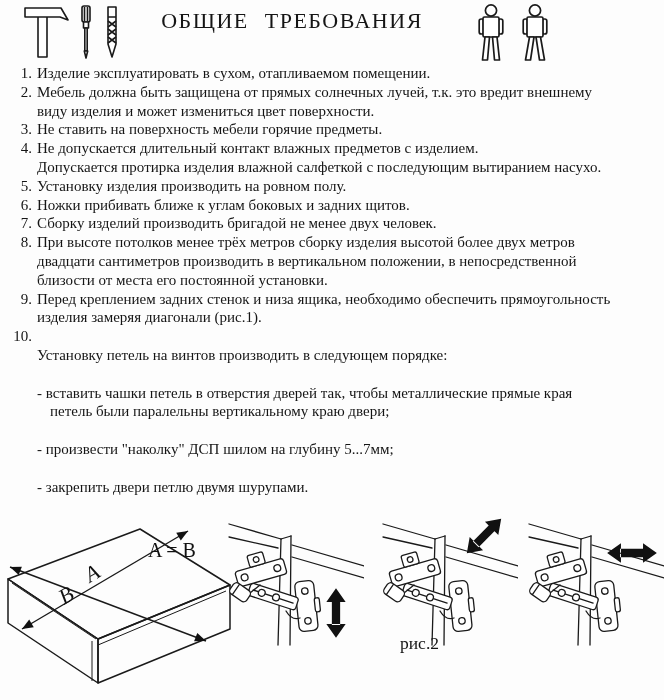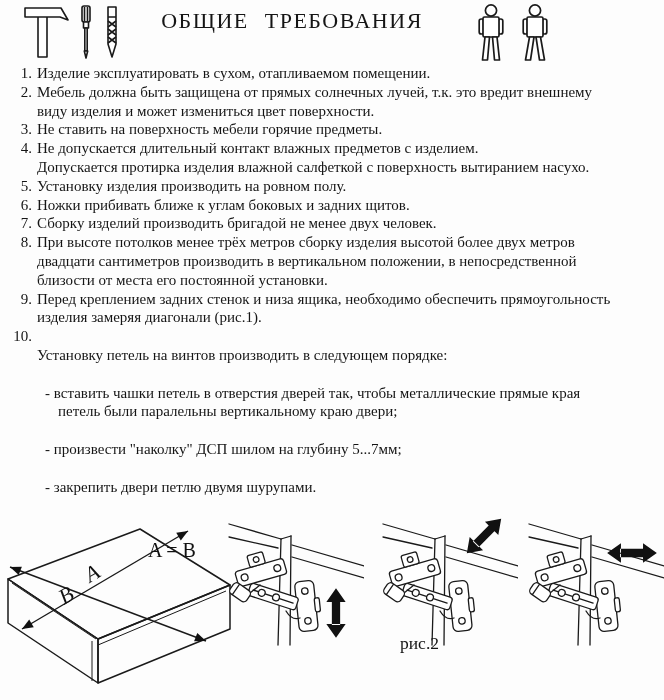--- a/index.html
+++ b/index.html
@@ -15,21 +15,21 @@
   .page-title {
     position:absolute; left:292px; top:8px; transform:translateX(-50%);
     font-size:22px; letter-spacing:1.5px; word-spacing:9px; white-space:nowrap;
   }
   .people-icon { position:absolute; left:478px; top:3px; }
   
   .req-list { margin-top:2px; }
   .item { display:flex; font-size:15px; line-height:18.8px; }
   .num { flex:0 0 32px; text-align:right; padding-right:5px; }
   .txt { flex:1; white-space:pre-line; }
-  .sub { margin-left:8px; padding-left:13px; text-indent:-13px; white-space:pre-line; }
+  .sub { margin-left:0; padding-left:13px; text-indent:-13px; white-space:pre-line; }
   
   .figures { position:relative; height:222px; }
   .fig1-svg { position:absolute; left:2px; top:6px; }
   .fig-caption { position:absolute; font-size:17.5px; }
   .fig2-caption { left:400px; top:118px; }
   .hinge { position:absolute; top:0; width:136px; height:150px; }
   #hinge-1 { left:228px; } #hinge-2 { left:382px; } #hinge-3 { left:528px; }
   svg text.diag-label { font-family:"Liberation Serif", serif; font-style:italic; font-size:22px; fill:#111; }
   svg text.eq-label { font-family:"Liberation Serif", serif; font-size:20px; fill:#111; }
 </style>
@@ -130,21 +130,21 @@
     <div class="txt">Мебель должна быть защищена от прямых солнечных лучей, т.к. это вредит внешнему
 виду изделия и может измениться цвет поверхности.</div>
   </div>
   <div class="item">
     <span class="num">3.</span>
     <div class="txt">Не ставить на поверхность мебели горячие предметы.</div>
   </div>
   <div class="item">
     <span class="num">4.</span>
     <div class="txt">Не допускается длительный контакт влажных предметов с изделием.
-Допускается протирка изделия влажной салфеткой с поверхность вытиранием насухо.</div>
+Допускается протирка изделия влажной салфеткой с последующим вытиранием насухо.</div>
   </div>
   <div class="item">
     <span class="num">5.</span>
     <div class="txt">Установку изделия производить на ровном полу.</div>
   </div>
   <div class="item">
     <span class="num">6.</span>
     <div class="txt">Ножки прибивать ближе к углам боковых и задних щитов.</div>
   </div>
   <div class="item">

